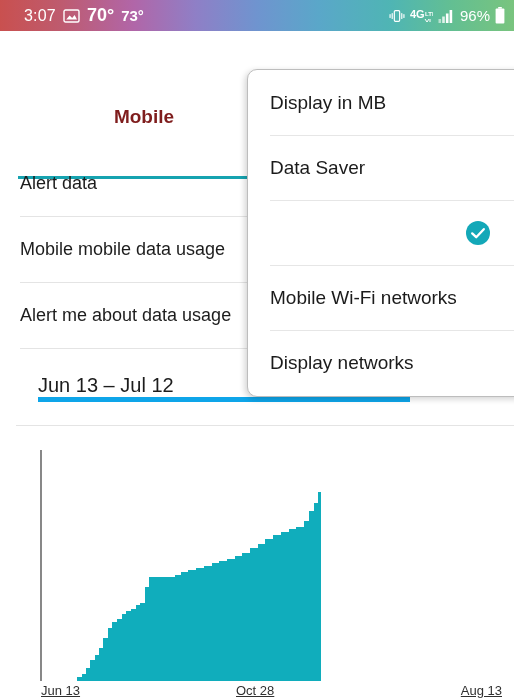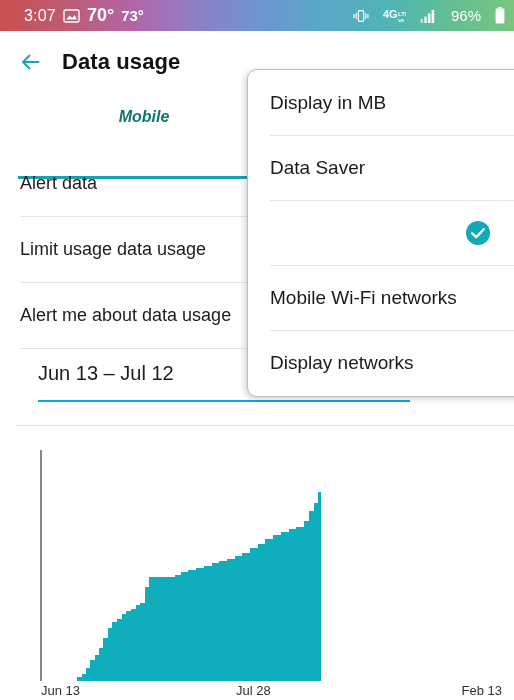--- a/index.html
+++ b/index.html
@@ -22,21 +22,21 @@
     width: 514px; height: 31px;
     background: linear-gradient(to right,
         #c9504f 0%, #be5b6f 12%, #b166a8 26%,
         #8f7fc6 38%, #6f94cf 50%, #5aa7c9 62%,
         #4fb5b4 76%, #63bf92 88%, #79c47e 100%);
     display: flex; align-items: center;
     padding: 0 9px 0 24px;
     color: #ffffff;
   }
   .sb-left { display: flex; align-items: center; gap: 7px; }
-  .sb-right { display: flex; align-items: center; gap: 14px; margin-left: auto; }
+  .sb-right { display: flex; align-items: center; gap: 5px; margin-left: auto; }
   .sb-time { font-size: 16px; letter-spacing: .2px; }
   .sb-temp { font-size: 18px; font-weight: bold; }
   .sb-temp.small { font-size: 15px; font-weight: bold; }
   .sb-pct { font-size: 15px; text-align: right; }
   .icon-img { width: 17px; height: 14px; display: block; }
   .icon-vib { width: 16px; height: 16px; display: block; }
   .icon-4g { display: block; }
   .icon-sig { width: 17px; height: 14px; display: block; }
   .icon-bat { width: 10px; height: 17px; display: block; }
 
@@ -54,48 +54,48 @@
   #header { position: absolute; left: 0; top: 0; width: 514px; height: 62px;
             display: flex; align-items: center; padding-left: 18px; }
   #back-arrow { width: 28px; height: 28px; flex: 0 0 auto; }
   #page-title { font-size: 22px; font-weight: bold; color: #121212;
                 margin-left: 16px; letter-spacing: .1px; }
 
   
   #tabs { position: absolute; left: 0; top: 62px; width: 514px; height: 52px; }
   #tab-mobile { position: absolute; left: 18px; top: 0; width: 252px; height: 48px;
                 display: flex; align-items: center; justify-content: center;
-                font-size: 16px; font-weight: bold; color: #0f766e; font-style: italic; }
+                font-size: 19px; font-weight: bold; color: #7f1d1d; }
   #tab-indicator { position: absolute; left: 18px; top: 145px; width: 246px; height: 3px;
                    background: #16a3b0; }
 
   
   .srow { position: absolute; left: 0; width: 514px; height: 65px;
           display: flex; align-items: center; padding-left: 20px;
           font-size: 18px; color: #1d1d1d; white-space: nowrap; }
   .srow-div { position: absolute; left: 20px; width: 494px; height: 1px;
               background: #e4e4e4; }
 
   
   #cycle-row { position: absolute; left: 0; top: 326px; width: 514px; height: 50px;
                display: flex; align-items: center; }
   #cycle-picker { position: relative; margin-left: 38px; width: 372px; height: 40px;
-                  display: flex; align-items: flex-start; border-bottom: 2px solid #0ea5e9; }
+                  display: flex; align-items: flex-end; border-bottom: 5px solid #0ea5e9; }
   #cycle-label { font-size: 20px; color: #1d1d1d; }
   #cycle-caret { position: absolute; right: 6px; top: 14px;
                  width: 0; height: 0; border-left: 8px solid transparent;
                  border-right: 8px solid transparent; border-top: 9px solid #9a9a9a; }
   #cycle-total { margin-left: 10px; font-size: 20px; color: #1d1d1d; }
   #cycle-div { position: absolute; left: 16px; top: 394px; width: 498px; height: 1px;
                background: #e4e4e4; }
 
   
   #chart { position: absolute; left: 0; top: 400px; width: 514px; height: 269px; }
   #chart-svg { display: block; }
-  .xtick { position: absolute; font-size: 13px; color: #303030; top: 252px; }
+  .xtick { position: absolute; font-size: 13px; color: #303030; top: 252px; text-decoration: underline; }
   #xtick-0 { left: 41px; }
   #xtick-1 { left: 236px; }
   #xtick-2 { right: 12px; }
 
   
   #popup {
     position: absolute; left: 247px; top: 38px;
     width: 275px; height: 328px;
     background: #ffffff;
     border: 1px solid #bdbdbd;
@@ -155,41 +155,33 @@
         <svg class="icon-bat" viewBox="0 0 10 17">
           <rect x="3.2" y="0" width="3.6" height="1.6" fill="#ffffff"></rect>
           <rect x="0.6" y="1.6" width="8.8" height="15" rx="1" fill="#ffffff"></rect>
         </svg>
       </span>
     </div>
   </div>
 
   <div id="app">
 
-    <div id="header">
-      <span id="back-arrow">
-        <svg width="28" height="28" viewBox="0 0 28 28">
-          <path d="M20.5 14 H5.5 M11.5 7.5 L5 14 L11.5 20.5" stroke="#19a5b2" stroke-width="1.9" fill="none" stroke-linecap="round" stroke-linejoin="round"></path>
-        </svg>
-      </span>
-      <span id="page-title">Data usage</span>
-    </div>
 
     <div id="tabs">
       <div id="tab-mobile">Mobile</div>
     </div>
     <div id="tab-indicator"></div>
 
     <div class="srow" style="top:120px">
       <span>Alert data</span>
     </div>
     <div class="srow-div" style="top:185px"></div>
 
     <div class="srow" style="top:186px">
-      <span>Limit usage data usage</span>
+      <span>Mobile mobile data usage</span>
     </div>
     <div class="srow-div" style="top:251px"></div>
 
     <div class="srow" style="top:252px">
       <span>Alert me about data usage</span>
     </div>
     <div class="srow-div" style="top:317px"></div>
 
     <div id="cycle-row">
       <div id="cycle-picker">
@@ -215,22 +207,22 @@
              L136,178 L136,174 L140,174 L140,172 L145,172 L145,156 L149,156
              L149,146 L175,146 L175,144 L181,144 L181,141 L188,141 L188,139
              L196,139 L196,137 L204,137 L204,135 L212,135 L212,132 L219,132
              L219,130 L227,130 L227,128 L235,128 L235,125 L242,125 L242,122
              L250,122 L250,117 L258,117 L258,113 L265,113 L265,108 L273,108
              L273,104 L281,104 L281,101 L289,101 L289,98 L296,98 L296,96
              L304,96 L304,90 L309,90 L309,80 L314,80 L314,72 L318,72 L318,61
              L321,61 L321,266 Z"></path>
       </svg>
       <span class="xtick" id="xtick-0">Jun 13</span>
-      <span class="xtick" id="xtick-1">Jul 28</span>
-      <span class="xtick" id="xtick-2">Feb 13</span>
+      <span class="xtick" id="xtick-1">Oct 28</span>
+      <span class="xtick" id="xtick-2">Aug 13</span>
     </div>
 
     <div id="popup">
       <div class="mi">
         <span>Display in MB</span>
       </div>
       <div class="mi">
         <span>Data Saver</span>
       </div>
       <div class="mi">

